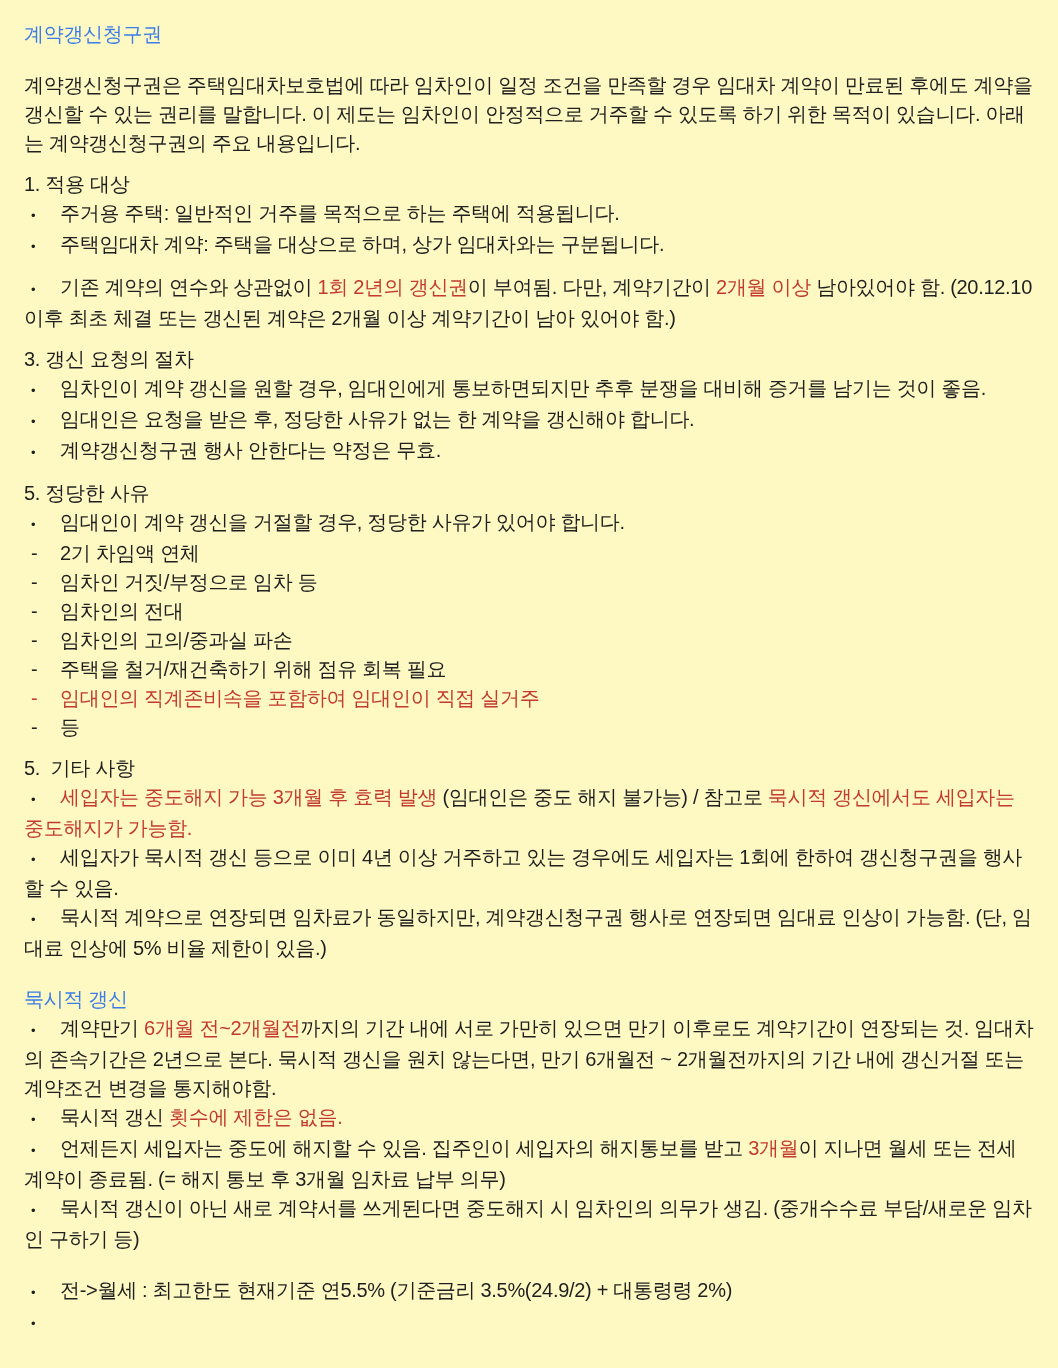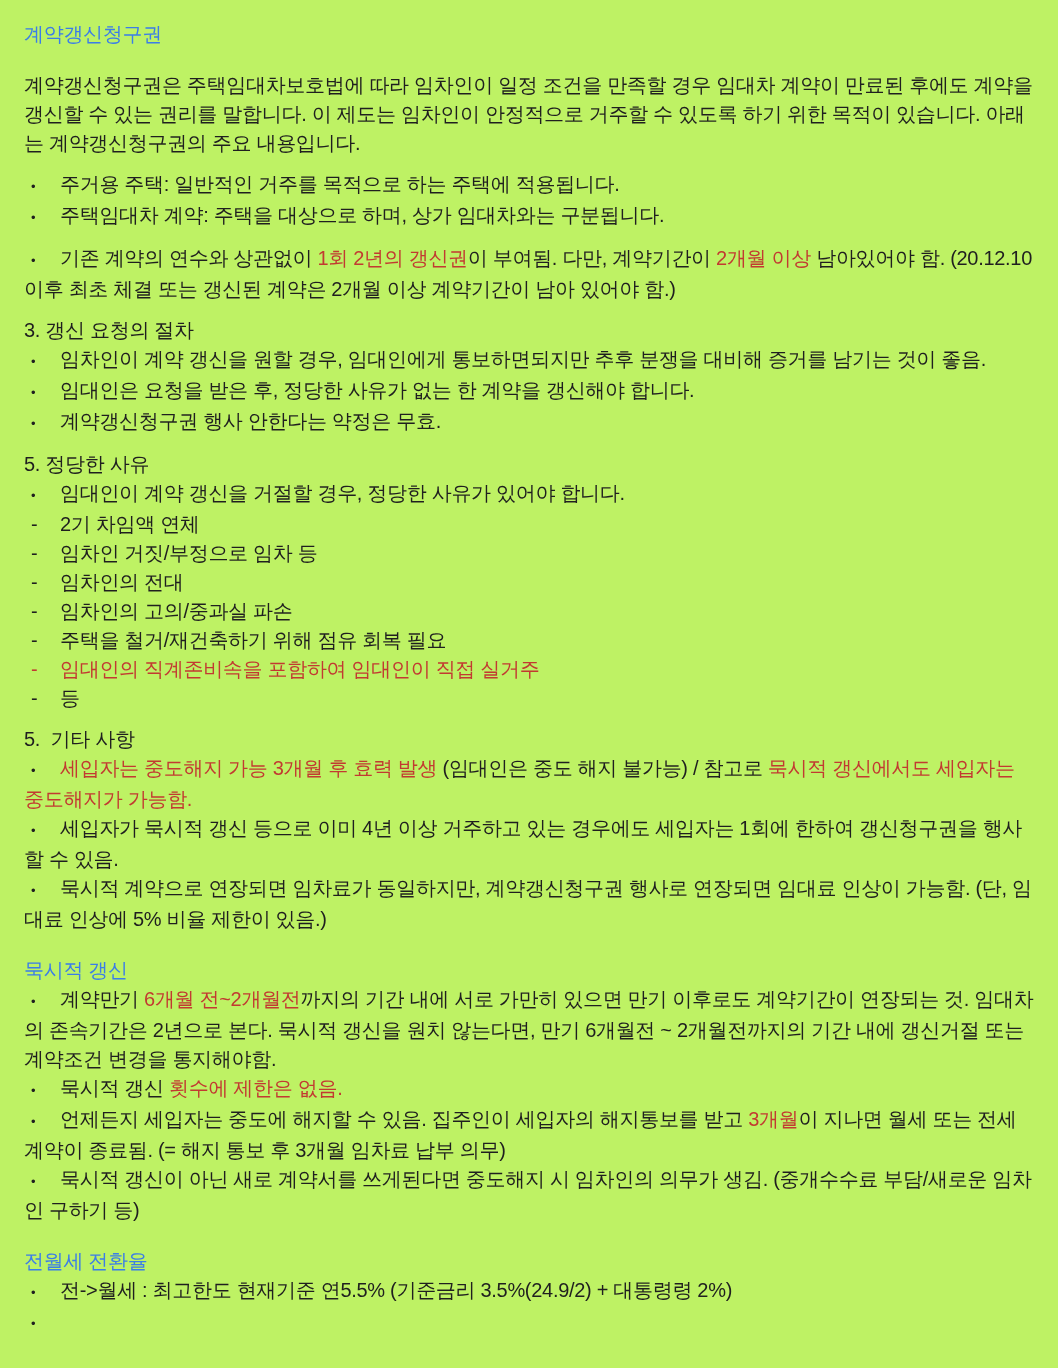--- a/index.html
+++ b/index.html
@@ -5,21 +5,21 @@
   html, body {
     margin: 0;
     padding: 0;
     background: #ffffff;
   }
   .page {
     width: 1058px;
     height: 1368px;
     box-sizing: border-box;
     padding: 20px 22px 10px 24px;
-    background: #bef264;
+    background: #fef9c3;
     overflow: hidden;
     font-family: "Liberation Sans", "DejaVu Sans", sans-serif;
   }
   .line {
     margin: 0;
     font-size: 20px;
     line-height: 29px;
     letter-spacing: -0.3px;
     color: #1f1f1f;
     word-break: break-all;
@@ -43,20 +43,21 @@
 </style>
 </head>
 <body>
 
 <main class="page">
   <div>
       <div class="line heading"><span class="run blue">계약갱신청구권</span></div>
       <div class="spacer lg"></div>
       <div class="line para"><span class="run black">계약갱신청구권은 주택임대차보호법에 따라 임차인이 일정 조건을 만족할 경우 임대차 계약이 만료된 후에도 계약을 갱신할 수 있는 권리를 말합니다. 이 제도는 임차인이 안정적으로 거주할 수 있도록 하기 위한 목적이 있습니다. 아래는 계약갱신청구권의 주요 내용입니다.</span></div>
       <div class="spacer"></div>
+      <div class="line para"><span class="run black">1. 적용 대상</span></div>
       <div class="line bullet"><span class="marker dot black">•</span><span class="run black">주거용 주택: 일반적인 거주를 목적으로 하는 주택에 적용됩니다.</span></div>
       <div class="line bullet"><span class="marker dot black">•</span><span class="run black">주택임대차 계약: 주택을 대상으로 하며, 상가 임대차와는 구분됩니다.</span></div>
       <div class="spacer"></div>
       <div class="line bullet"><span class="marker dot black">•</span><span class="run black">기존 계약의 연수와 상관없이 </span><span class="run red">1회 2년의 갱신권</span><span class="run black">이 부여됨. 다만, 계약기간이 </span><span class="run red">2개월 이상</span><span class="run black"> 남아있어야 함. (20.12.10 이후 최초 체결 또는 갱신된 계약은 2개월 이상 계약기간이 남아 있어야 함.)</span></div>
       <div class="spacer"></div>
       <div class="line para"><span class="run black">3. 갱신 요청의 절차</span></div>
       <div class="line bullet"><span class="marker dot black">•</span><span class="run black">임차인이 계약 갱신을 원할 경우, 임대인에게 통보하면되지만 추후 분쟁을 대비해 증거를 남기는 것이 좋음.</span></div>
       <div class="line bullet"><span class="marker dot black">•</span><span class="run black">임대인은 요청을 받은 후, 정당한 사유가 없는 한 계약을 갱신해야 합니다.</span></div>
       <div class="line bullet"><span class="marker dot black">•</span><span class="run black">계약갱신청구권 행사 안한다는 약정은 무효.</span></div>
       <div class="spacer"></div>
@@ -74,17 +75,16 @@
       <div class="line bullet"><span class="marker dot black">•</span><span class="run red">세입자는 중도해지 가능 3개월 후 효력 발생</span><span class="run black"> (임대인은 중도 해지 불가능) / 참고로 </span><span class="run red">묵시적 갱신에서도 세입자는 중도해지가 가능함.</span></div>
       <div class="line bullet"><span class="marker dot black">•</span><span class="run black">세입자가 묵시적 갱신 등으로 이미 4년 이상 거주하고 있는 경우에도 세입자는 1회에 한하여 갱신청구권을 행사할 수 있음.</span></div>
       <div class="line bullet"><span class="marker dot black">•</span><span class="run black">묵시적 계약으로 연장되면 임차료가 동일하지만, 계약갱신청구권 행사로 연장되면 임대료 인상이 가능함. (단, 임대료 인상에 5% 비율 제한이 있음.)</span></div>
       <div class="spacer lg"></div>
       <div class="line heading"><span class="run blue">묵시적 갱신</span></div>
       <div class="line bullet"><span class="marker dot black">•</span><span class="run black">계약만기 </span><span class="run red">6개월 전~2개월전</span><span class="run black">까지의 기간 내에 서로 가만히 있으면 만기 이후로도 계약기간이 연장되는 것. 임대차의 존속기간은 2년으로 본다. 묵시적 갱신을 원치 않는다면, 만기 6개월전 ~ 2개월전까지의 기간 내에 갱신거절 또는 계약조건 변경을 통지해야함.</span></div>
       <div class="line bullet"><span class="marker dot black">•</span><span class="run black">묵시적 갱신 </span><span class="run red">횟수에 제한은 없음.</span></div>
       <div class="line bullet"><span class="marker dot black">•</span><span class="run black">언제든지 세입자는 중도에 해지할 수 있음. 집주인이 세입자의 해지통보를 받고 </span><span class="run red">3개월</span><span class="run black">이 지나면 월세 또는 전세계약이 종료됨. (= 해지 통보 후 3개월 임차료 납부 의무)</span></div>
       <div class="line bullet"><span class="marker dot black">•</span><span class="run black">묵시적 갱신이 아닌 새로 계약서를 쓰게된다면 중도해지 시 임차인의 의무가 생김. (중개수수료 부담/새로운 임차인 구하기 등)</span></div>
       <div class="spacer lg"></div>
-      <div class="line heading"><span class="run blue">전월세 전환율</span></div>
       <div class="line bullet"><span class="marker dot black">•</span><span class="run black">전-&gt;월세 : 최고한도 현재기준 연5.5% (기준금리 3.5%(24.9/2) + 대통령령 2%)</span></div>
       <div class="line bullet"><span class="marker dot black">•</span></div>
     </div>
 </main>
 
 </body></html>

